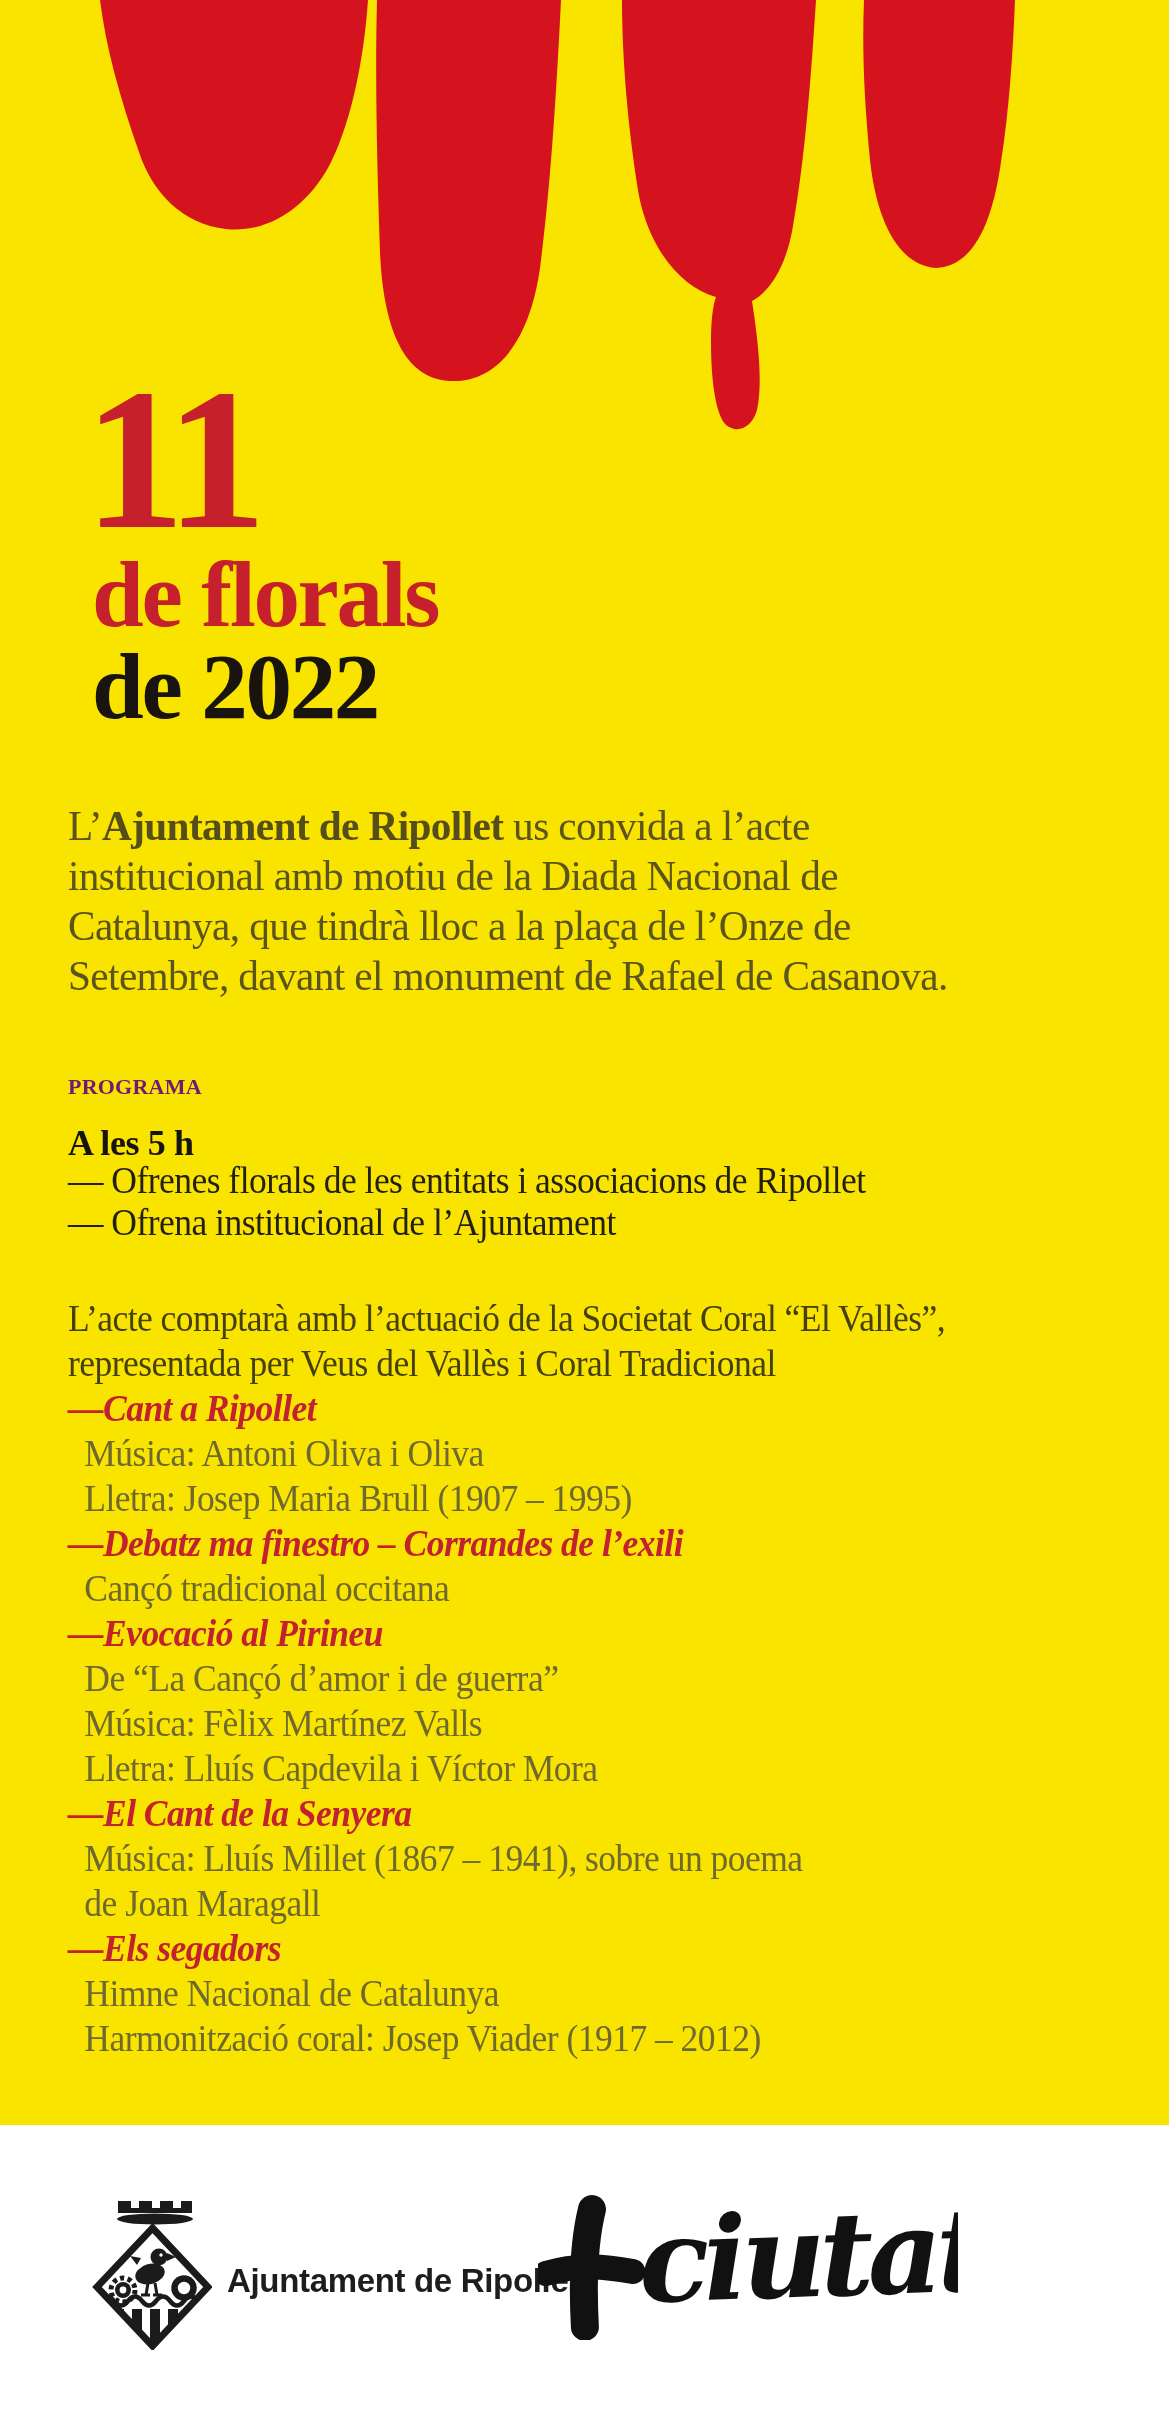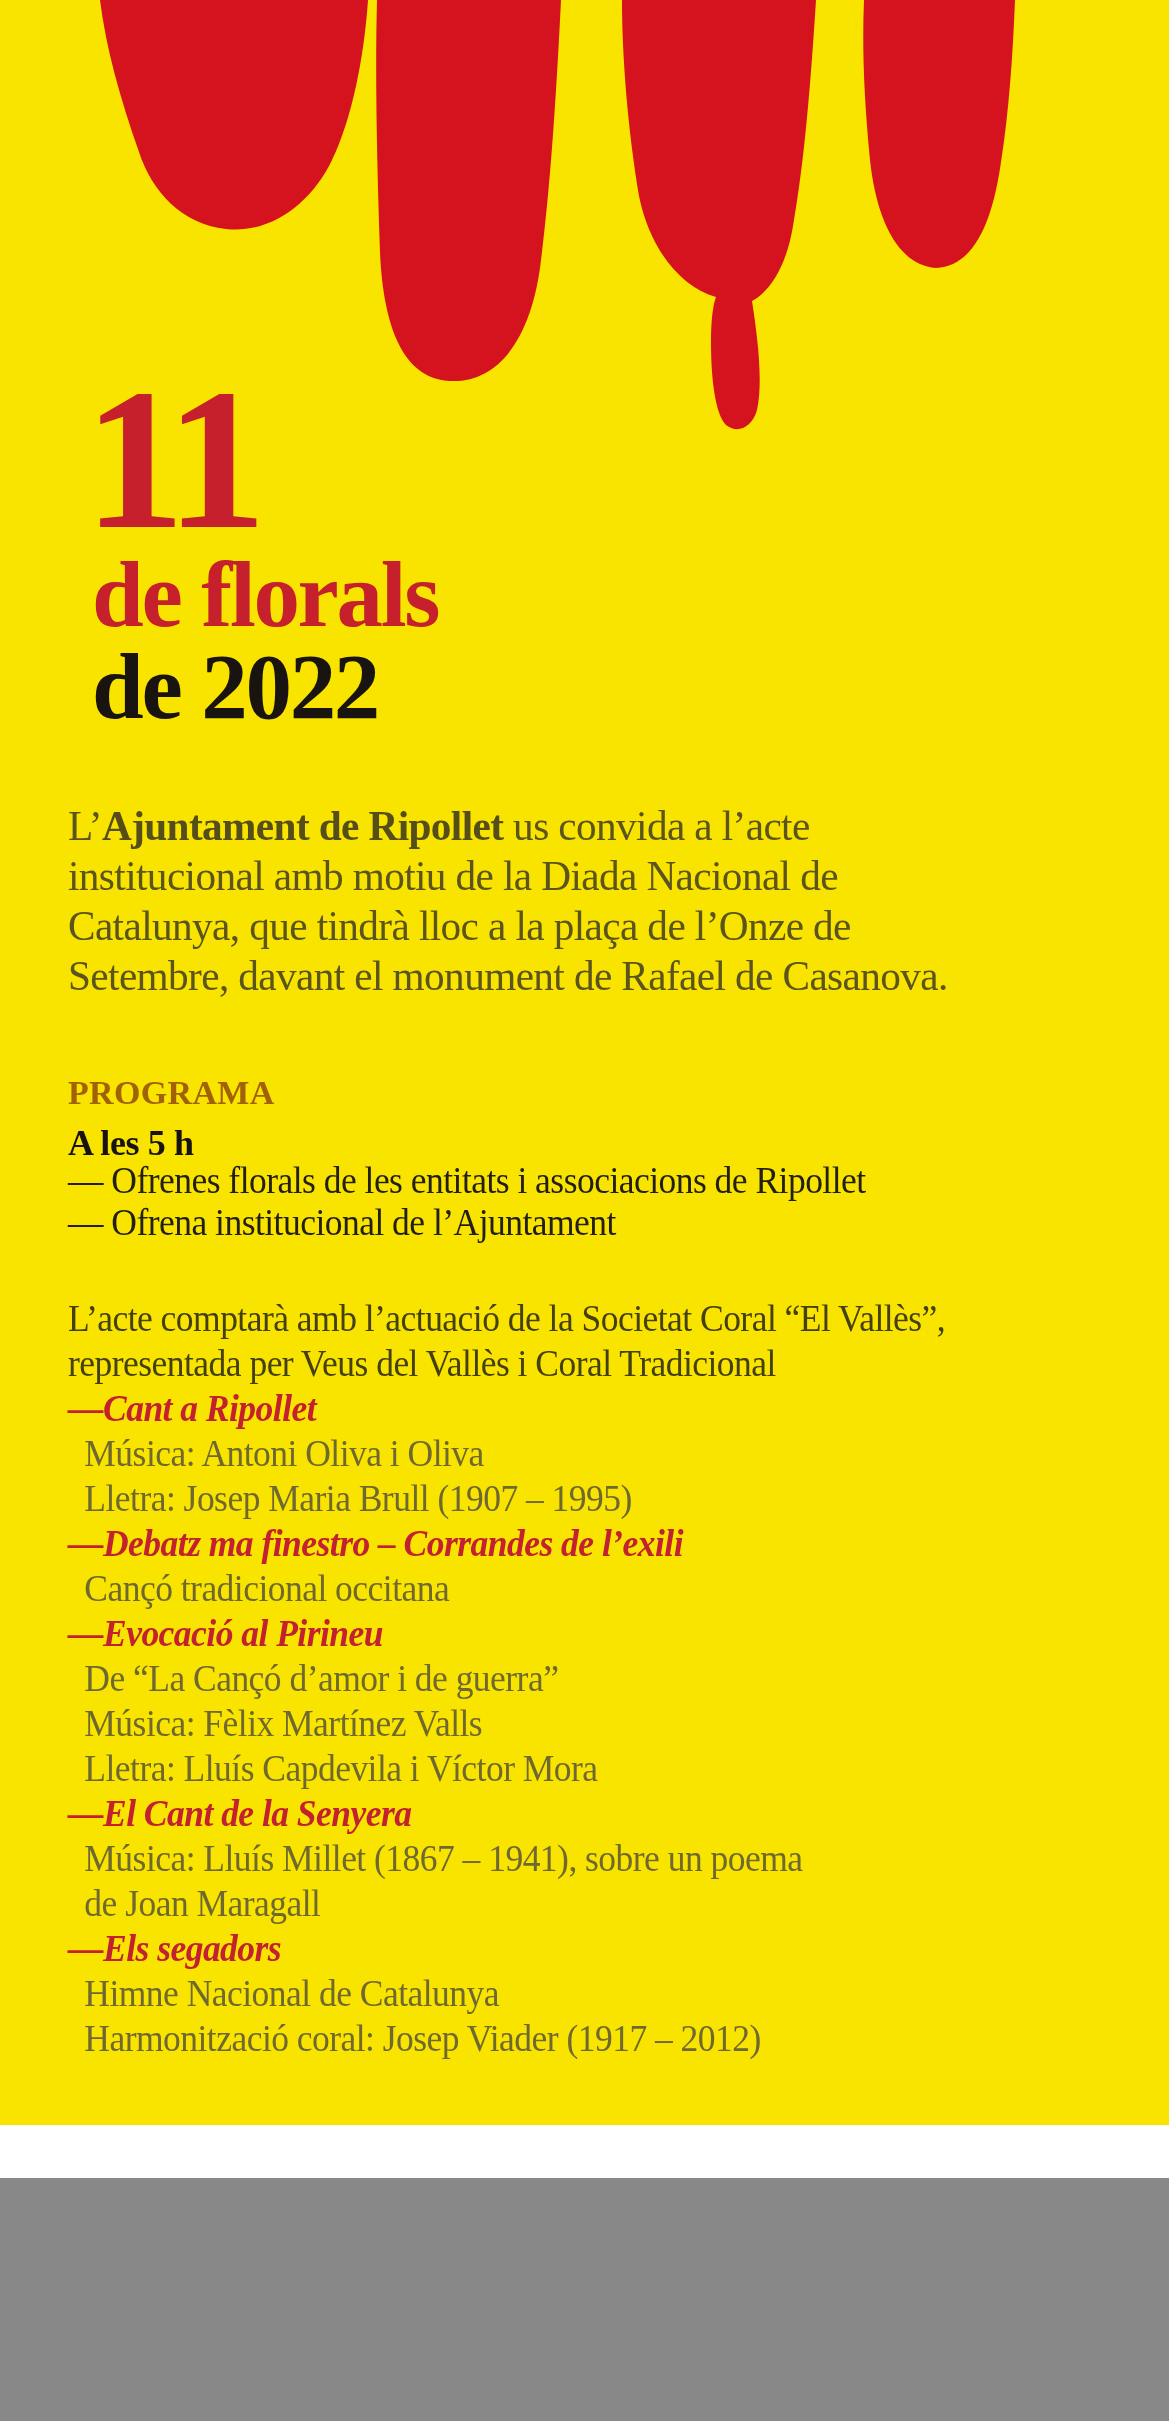--- a/index.html
+++ b/index.html
@@ -1,17 +1,17 @@
 <!DOCTYPE html>
 <html><head>
 <meta charset="utf-8">
 <style>
   html,body{margin:0;padding:0;background:#888;}
   #page{
-    position:relative; width:1169px; height:2178px;
+    position:relative; width:1169px; height:2421px;
     background:#f9e400; overflow:hidden;
     font-family:"Liberation Serif","DejaVu Serif",serif;
   }
   .abs{position:absolute;}
   .cond{transform:scaleX(0.96); transform-origin:0 0;}
   
   #day{
     left:84px; top:358px; font-size:202px; line-height:1; font-weight:bold;
     letter-spacing:-0.04em; color:#c5202c;
   }
@@ -24,22 +24,22 @@
     letter-spacing:-0.025em; color:#191410;
   }
   
   #intro{
     left:68px; top:801px; width:1100px; font-size:43px; line-height:50px;
     letter-spacing:-0.015em; color:#5b541c;
   }
   #intro strong{font-weight:bold; color:#554e18;}
   
   #programa-head{
-    left:68px; top:1076px; font-size:34px; line-height:1; font-weight:bold;
-    color:#a16207; letter-spacing:0.01em;
+    left:68px; top:1076px; font-size:22px; line-height:1; font-weight:bold;
+    color:#701a75; letter-spacing:0.01em;
   }
   #programa-time{
     left:68px; top:1122px; font-size:36px; line-height:1.2; font-weight:bold;
     color:#171310; letter-spacing:-0.01em;
   }
   #programa-items{
     left:68px; top:1160px; width:1100px; font-size:37px; line-height:42px;
     letter-spacing:-0.015em; color:#221f15;
   }
   

